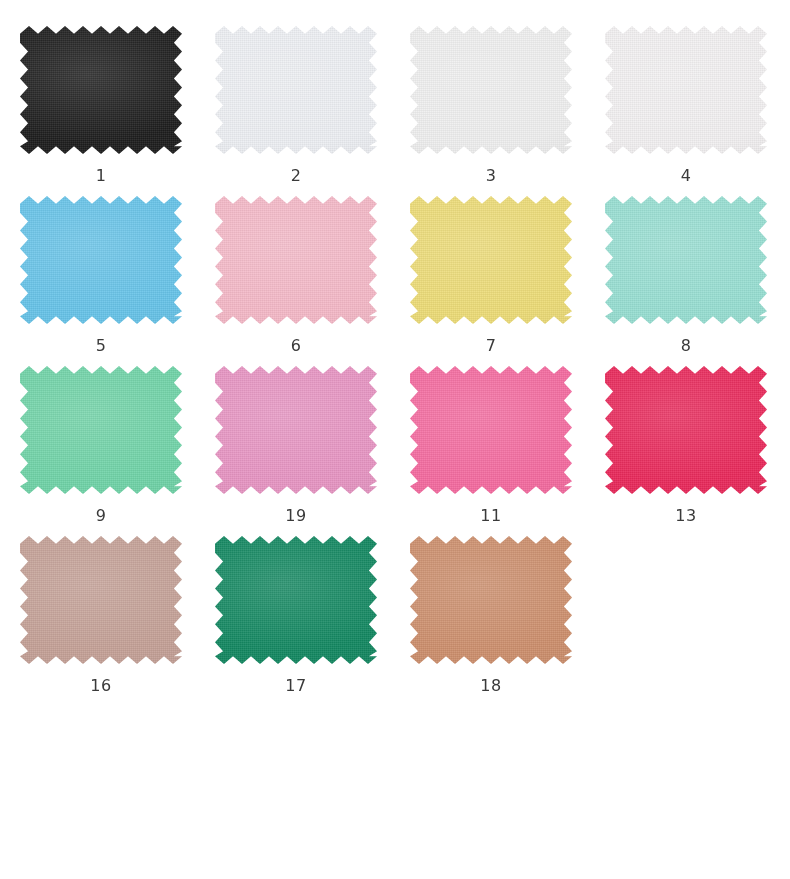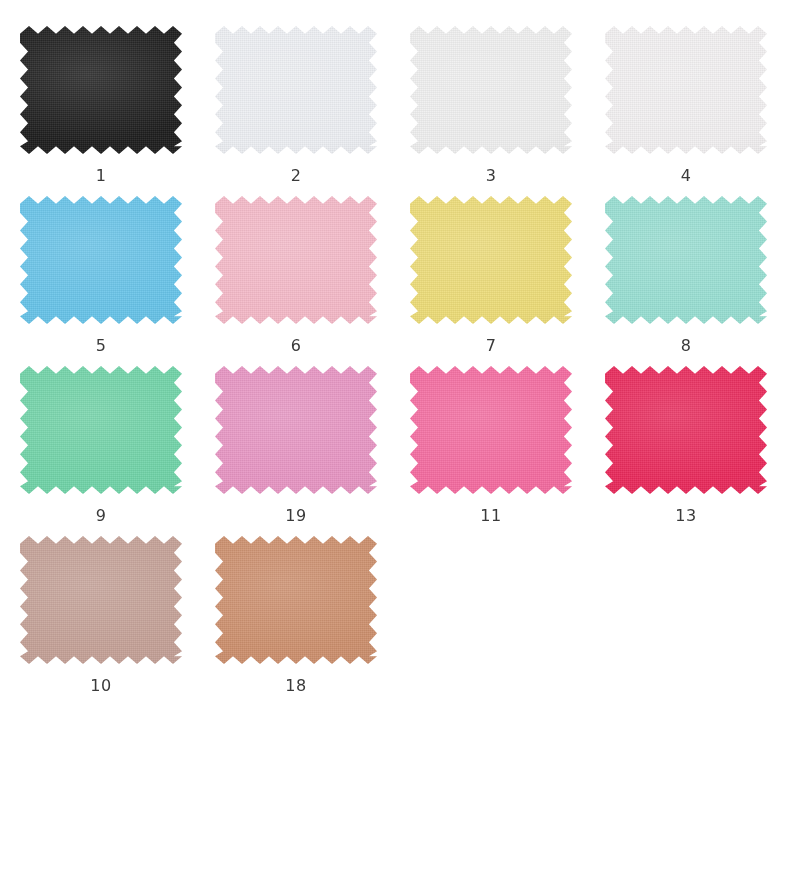--- a/index.html
+++ b/index.html
@@ -193,20 +193,24 @@
       <div class="swatch-cell">
         <div class="swatch-chip" style="background-color: rgb(244, 106, 159);"></div>
         <div class="swatch-label">11</div>
       </div>
       <div class="swatch-cell">
         <div class="swatch-chip" style="background-color: rgb(232, 40, 90);"></div>
         <div class="swatch-label">13</div>
       </div>
       <div class="swatch-cell">
         <div class="swatch-chip" style="background-color: rgb(196, 160, 150);"></div>
-        <div class="swatch-label">10</div>
+        <div class="swatch-label">16</div>
+      </div>
+      <div class="swatch-cell">
+        <div class="swatch-chip" style="background-color: rgb(18, 135, 96);"></div>
+        <div class="swatch-label">17</div>
       </div>
       <div class="swatch-cell">
         <div class="swatch-chip" style="background-color: rgb(204, 142, 108);"></div>
         <div class="swatch-label">18</div>
       </div>
     </div>
 </div>
 
 </body></html>

